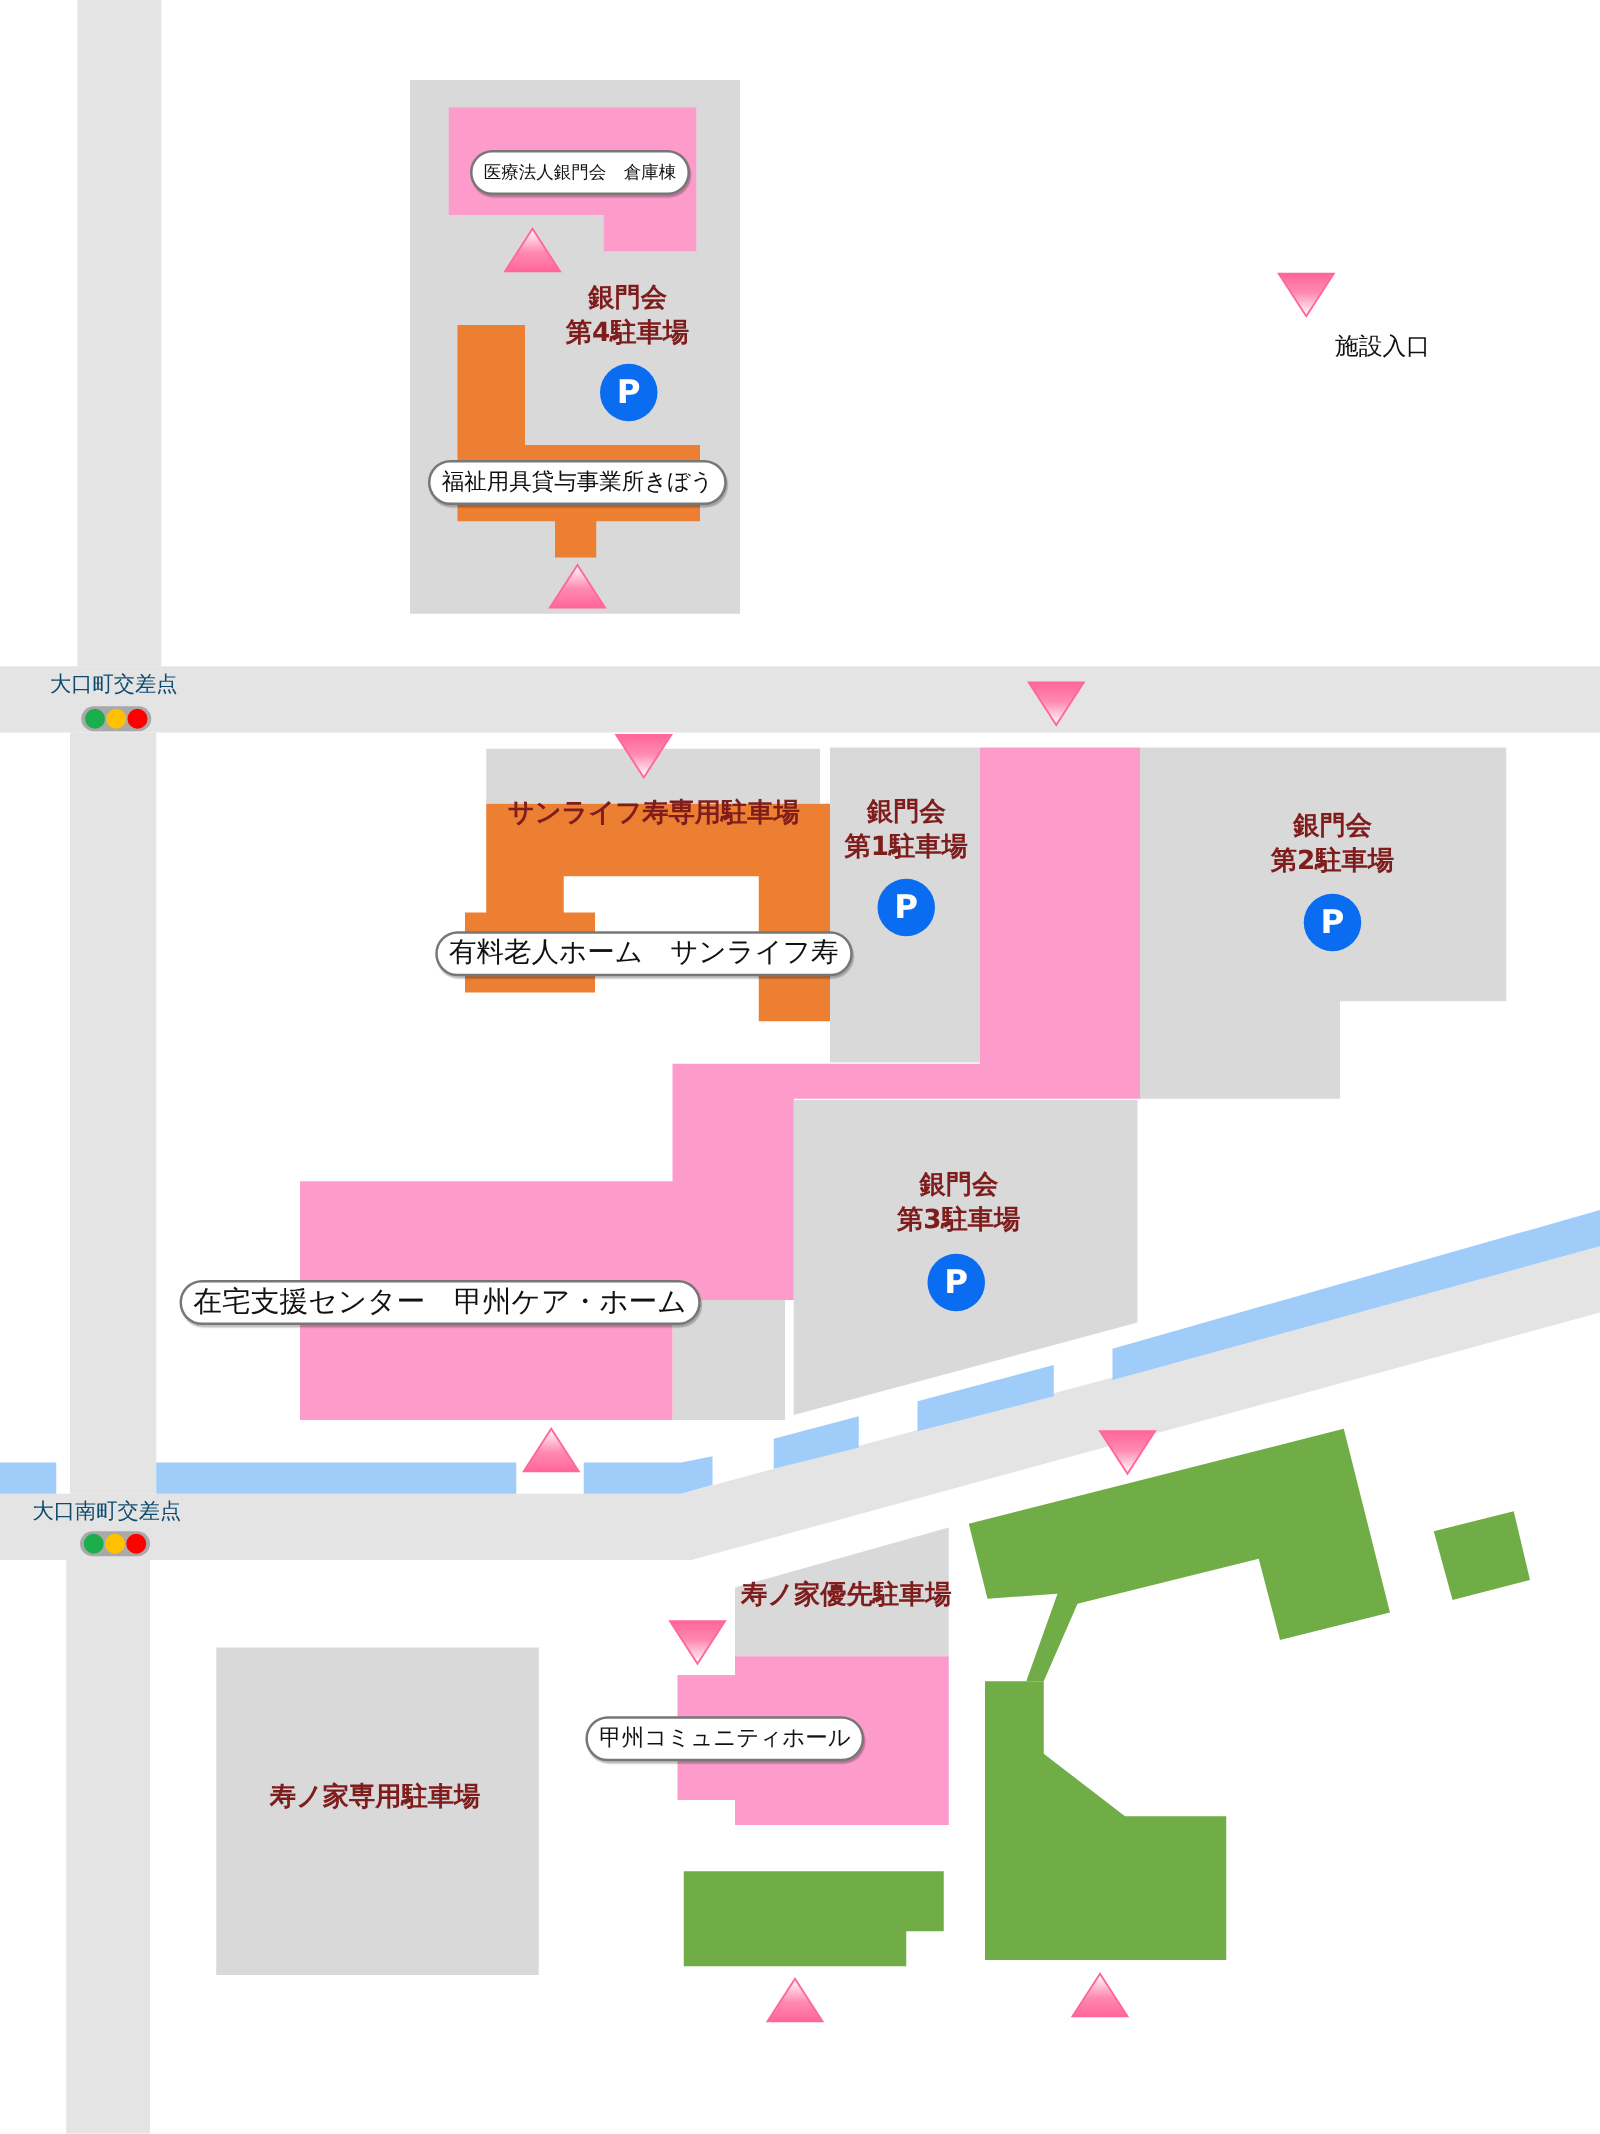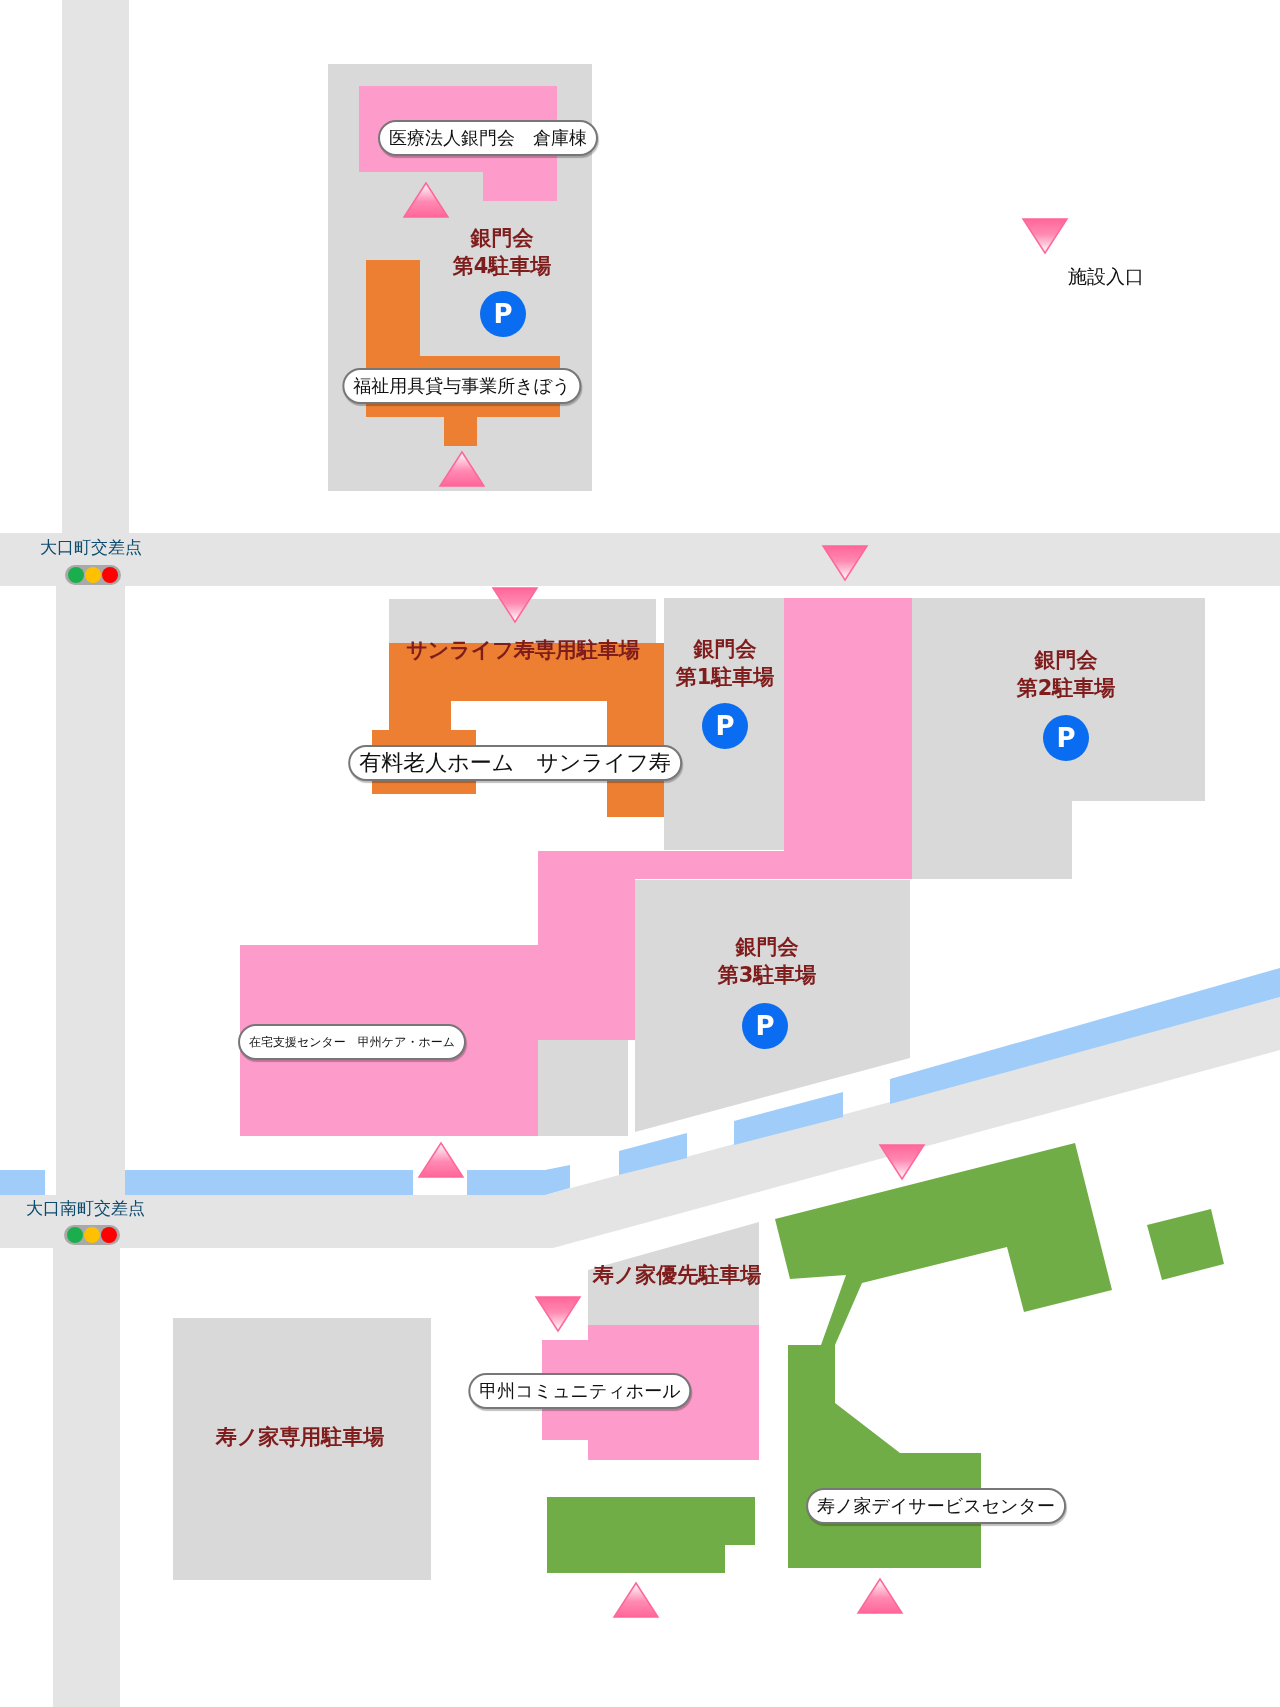--- a/index.html
+++ b/index.html
@@ -138,21 +138,20 @@
   <div class="lot-title" id="lt3" style="left: 767px; top: 933px;">
     <div>銀門会</div>
     <div>第3駐車場</div>
   </div>
   <div class="p-badge" id="pb3" style="left: 765px; top: 1026px; background: rgb(10, 108, 240);">P</div>
 
   <div class="lot-title" id="ot0" style="left: 523px; top: 636px;">サンライフ寿専用駐車場</div>
   <div class="lot-title" id="ot1" style="left: 677px; top: 1261px;">寿ノ家優先駐車場</div>
   <div class="lot-title" id="ot2" style="left: 300px; top: 1423px;">寿ノ家専用駐車場</div>
 
-  <div class="pill" id="fl0" style="left: 488px; top: 138px; font-size: 18px;">医療法人銀門会　倉庫棟</div>
+  <div class="pill" id="fl0" style="left: 464px; top: 138px; font-size: 14px;">医療法人銀門会　倉庫棟</div>
   <div class="pill" id="fl1" style="left: 462px; top: 386px; font-size: 18px; text-align: center;">福祉用具貸与事業所きぼう</div>
   <div class="pill" id="fl2" style="left: 515px; top: 763px; font-size: 22px;">有料老人ホーム　サンライフ寿</div>
-  <div class="pill" id="fl4" style="left: 352px; top: 1042px; font-size: 12px; text-align: center;">在宅支援センター　甲州ケア・ホーム</div>
+  <div class="pill" id="fl4" style="left: 352px; top: 1042px; font-size: 23px; text-align: center;">在宅支援センター　甲州ケア・ホーム</div>
   <div class="pill" id="fl6" style="left: 580px; top: 1391px; font-size: 18px;">甲州コミュニティホール</div>
-  <div class="pill" id="fl7" style="left: 936px; top: 1506px; font-size: 18px;">寿ノ家デイサービスセンター</div>
 
   <div class="legend-label" style="left:1068px;top:224px;">施設入口</div>
 </div>
 
 </body></html>

